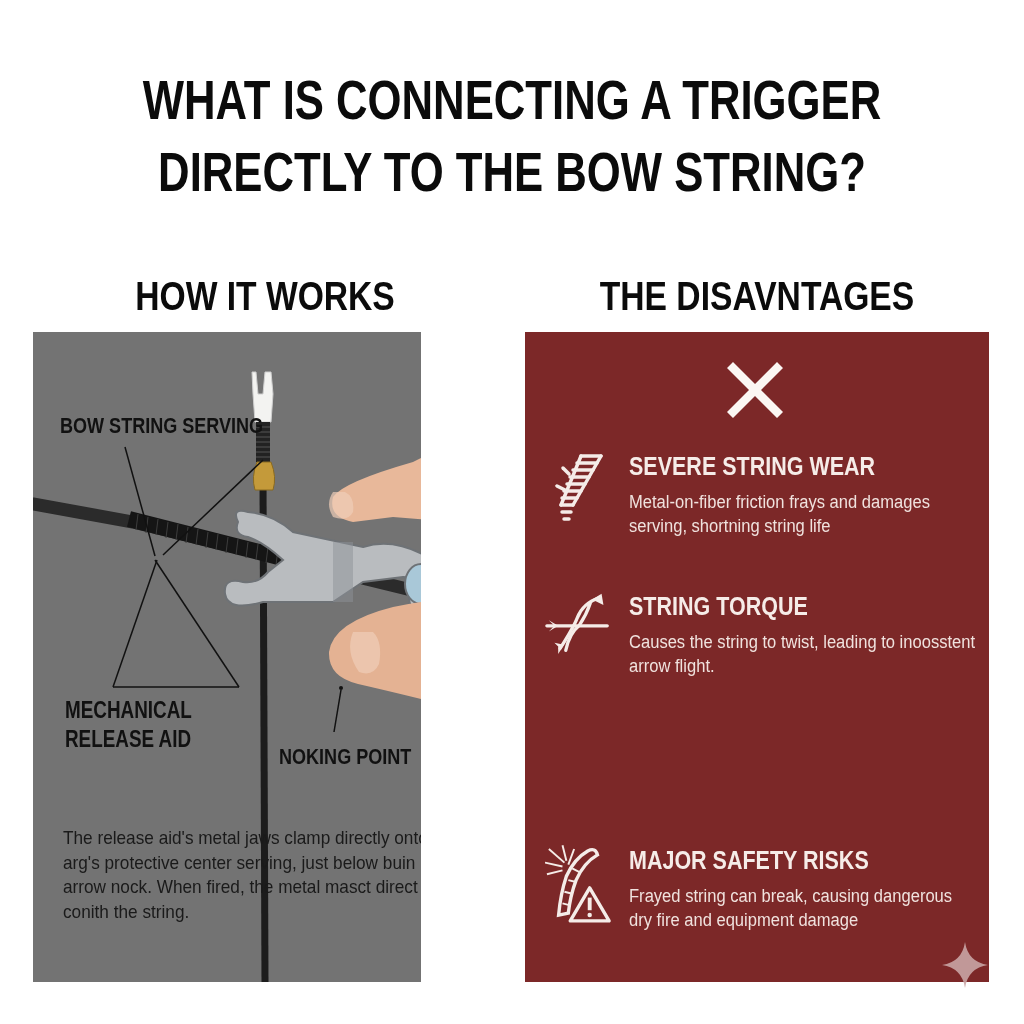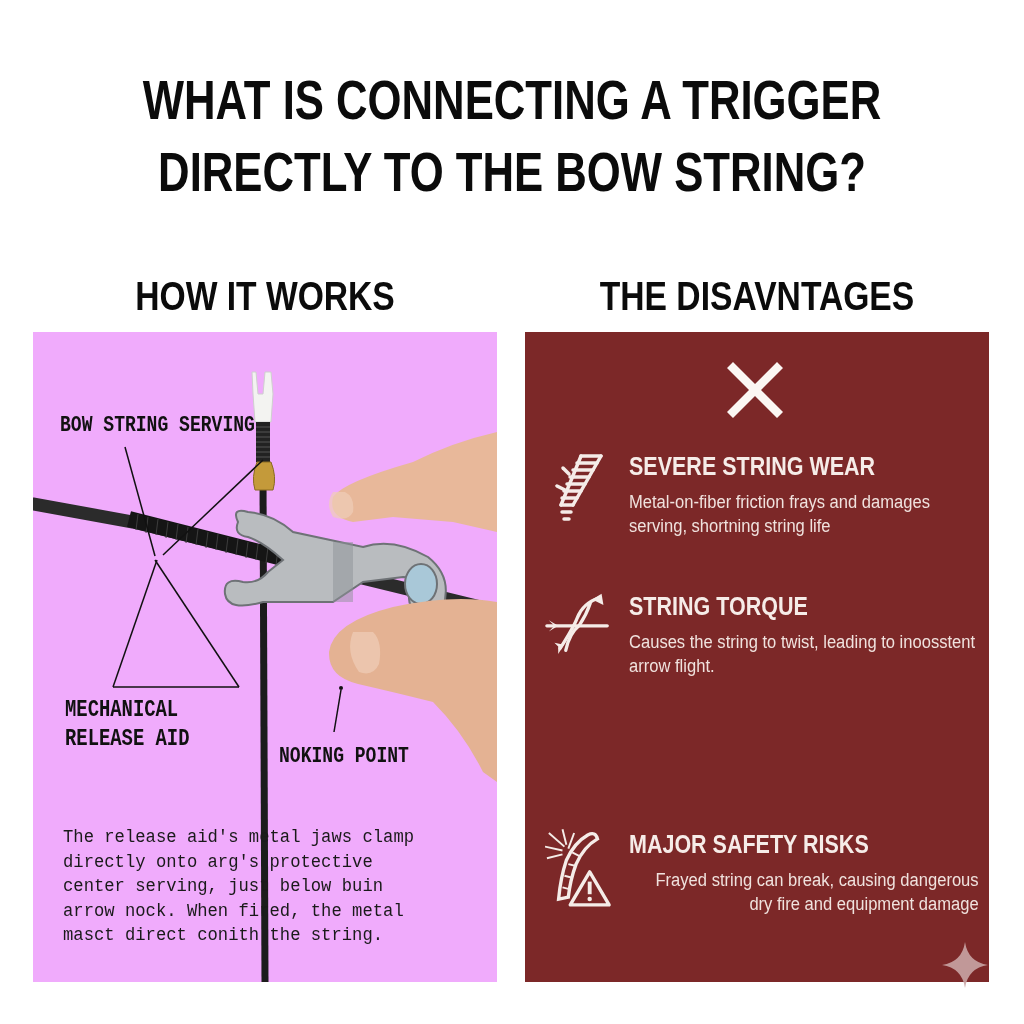--- a/index.html
+++ b/index.html
@@ -13,22 +13,22 @@
     letter-spacing: 0px; transform: scaleX(0.78); transform-origin: center top; color: #0b0b0b;
   }
   .section-heading {
     position: absolute; top: 272px; font-weight: bold; font-size: 41px; line-height: 48px;
     text-align: center; transform: scaleX(0.82); transform-origin: center top; color: #0b0b0b;
   }
   .h-left { left: 33px; width: 464px; }
   .h-right { left: 525px; width: 464px; }
 
   .panel-left {
-    position: absolute; left: 33px; top: 332px; width: 464px; height: 650px;
-    background: #f0abfc; overflow: hidden; font-family: Liberation Mono, monospace;
+    position: absolute; left: 33px; top: 332px; width: 388px; height: 650px;
+    background: #737373; overflow: hidden;
   }
   .panel-right {
     position: absolute; left: 525px; top: 332px; width: 464px; height: 650px;
     background: #7c2828; overflow: hidden;
   }
 
   .illustration { position: absolute; left: 0; top: 0; width: 464px; height: 650px; }
 
   .callout {
     position: absolute; font-weight: bold; color: #111; font-size: 22px; line-height: 28px;
@@ -168,21 +168,21 @@
       </g>
       <path d="M60 4 L62 16 L50 10 Z" fill="#f5ece8"></path>
       <path d="M4 32 L14 38 L4 44 L10 38 Z" fill="#f5ece8"></path>
       <path d="M10 56 L20 58 L14 68 L14 60 Z" fill="#f5ece8"></path>
     </svg>
     <div class="item-title">STRING TORQUE</div>
     <div class="item-desc">Causes the string to twist, leading to inoosstent arrow flight.</div>
   </div>
 
 
-  <div class="item" style="top:496px;text-align:right;">
+  <div class="item" style="top:512px;">
     <svg class="icon" viewBox="0 0 70 80" style="width:68px;height:80px;">
       <g stroke="#f5ece8" stroke-width="2" fill="none">
         <line x1="20" y1="18" x2="4" y2="4"></line>
           <line x1="18" y1="22" x2="0" y2="18"></line>
         <line x1="22" y1="16" x2="18" y2="0"></line>
           <line x1="24" y1="20" x2="30" y2="4"></line>
         <line x1="18" y1="26" x2="2" y2="30"></line>
       </g>
       <path d="M44 6 Q52 2 54 10 Q40 18 32 36 Q26 52 24 70 L14 72 Q16 50 22 32 Q30 14 44 6 Z" fill="none" stroke="#f5ece8" stroke-width="3.5"></path>
       <g stroke="#f5ece8" stroke-width="2">

